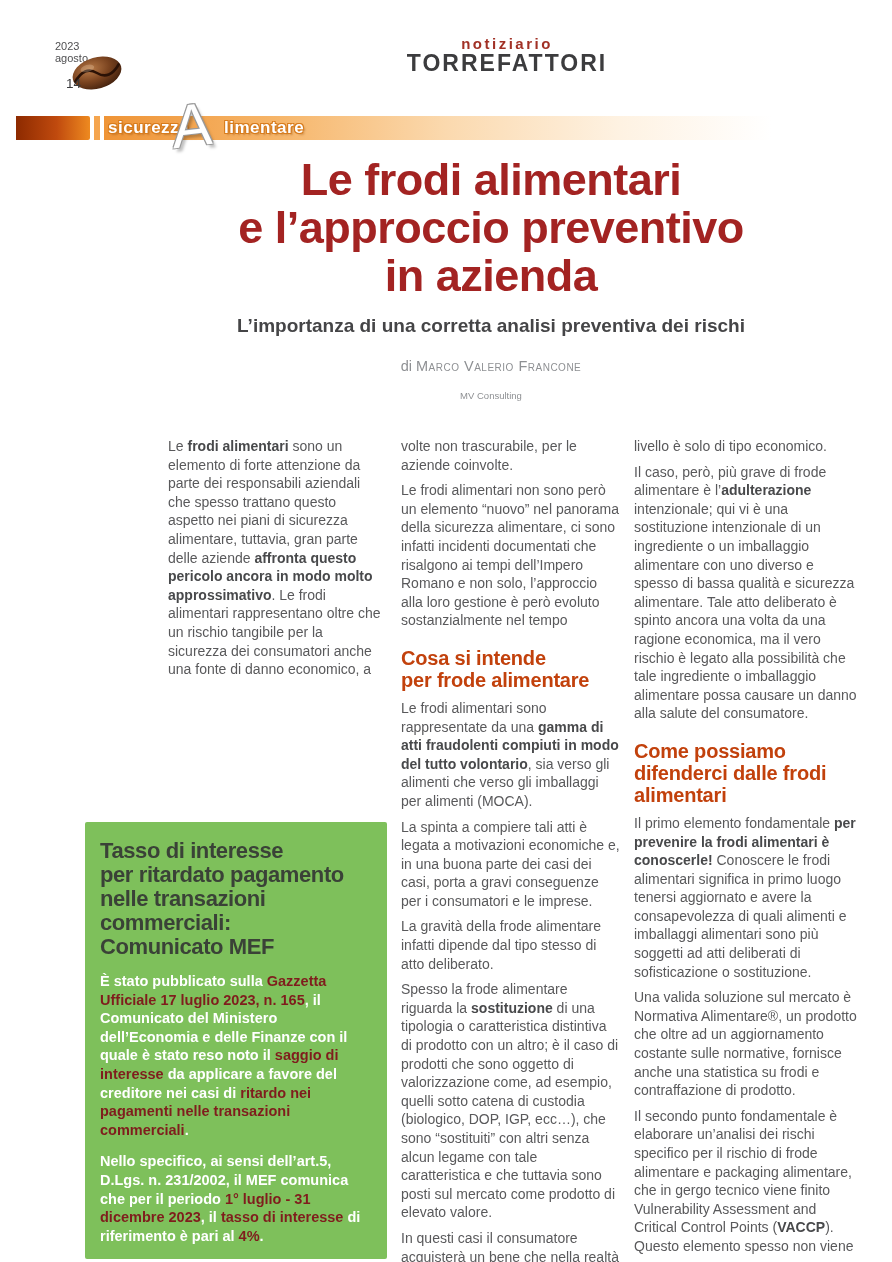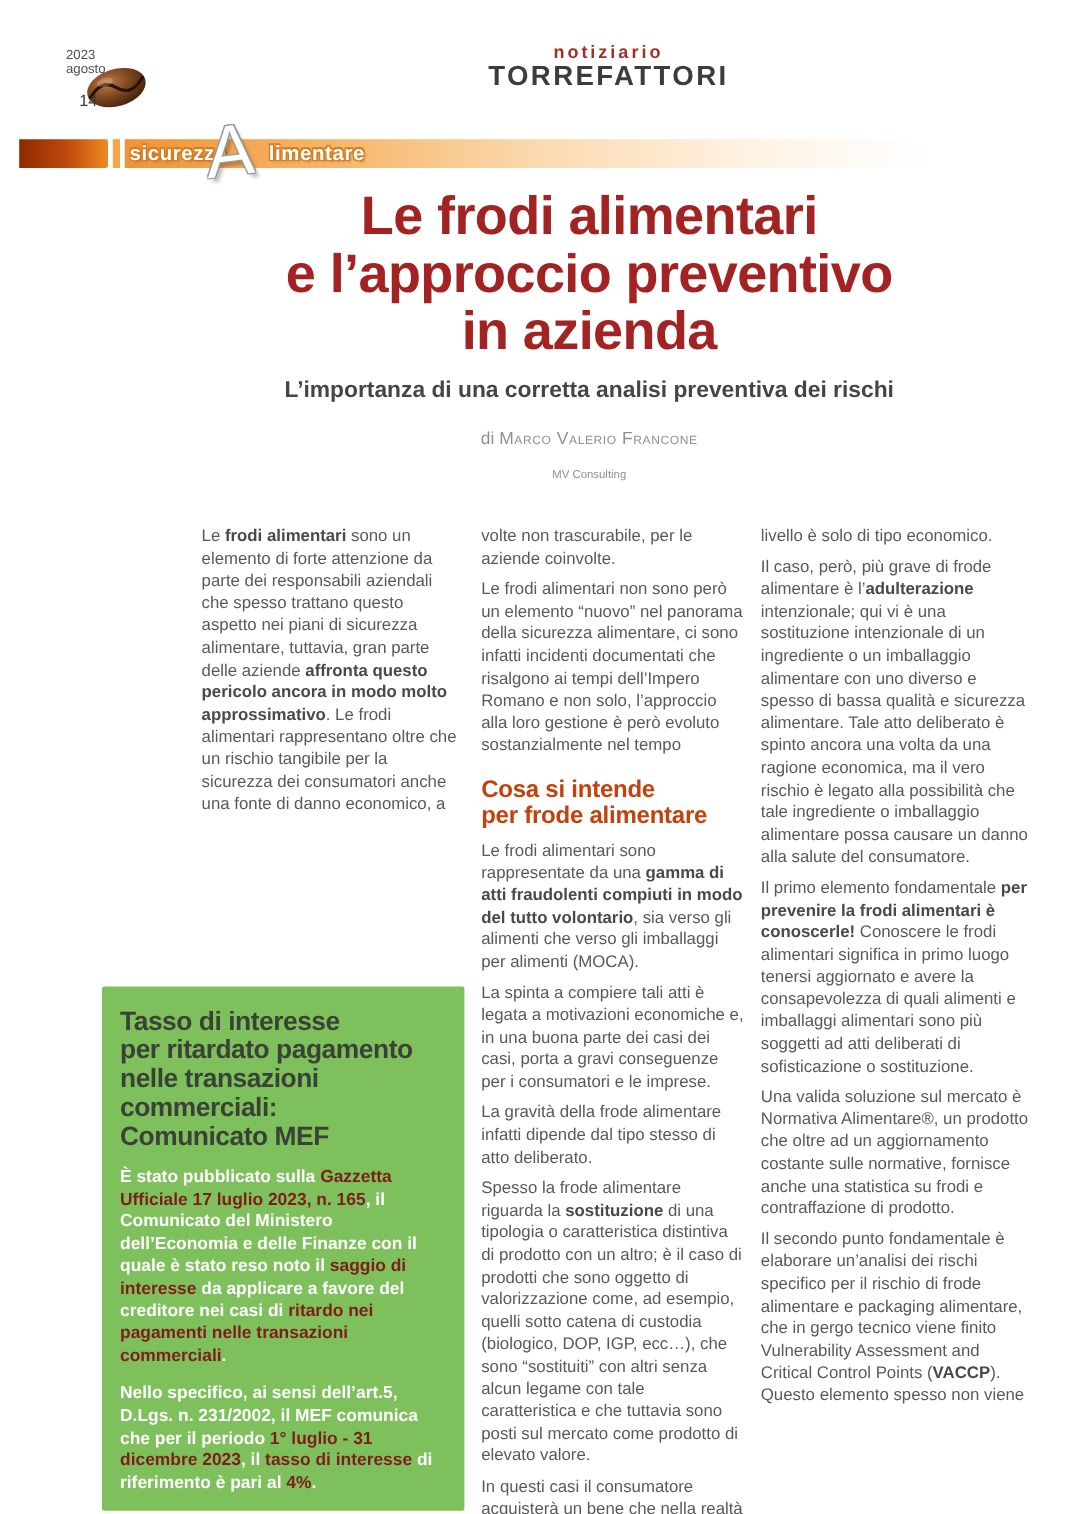--- a/index.html
+++ b/index.html
@@ -135,20 +135,25 @@
       <p><span>Le frodi alimentari sono rappresentate da una </span><span class="seg-b">gamma di atti fraudolenti compiuti in modo del tutto volontario</span><span>, sia verso gli alimenti che verso gli imballaggi per alimenti (MOCA).</span></p>
       <p><span>La spinta a compiere tali atti è legata a motivazioni economiche e, in una buona parte dei casi dei casi, porta a gravi conseguenze per i consumatori e le imprese.</span></p>
       <p><span>La gravità della frode alimentare infatti dipende dal tipo stesso di atto deliberato.</span></p>
       <p><span>Spesso la frode alimentare riguarda la </span><span class="seg-b">sostituzione</span><span> di una tipologia o caratteristica distintiva di prodotto con un altro; è il caso di prodotti che sono oggetto di valorizzazione come, ad esempio, quelli sotto catena di custodia (biologico, DOP, IGP, ecc…), che sono “sostituiti” con altri senza alcun legame con tale caratteristica e che tuttavia sono posti sul mercato come prodotto di elevato valore.</span></p>
       <p><span>In questi casi il consumatore acquisterà un bene che nella realtà non ha nessuna caratteristica valorizzante, il danno a questo</span></p>
     </div>
 
     <div class="col col-3">
       <p><span>livello è solo di tipo economico.</span></p>
       <p><span>Il caso, però, più grave di frode alimentare è l’</span><span class="seg-b">adulterazione</span><span> intenzionale; qui vi è una sostituzione intenzionale di un ingrediente o un imballaggio alimentare con uno diverso e spesso di bassa qualità e sicurezza alimentare. Tale atto deliberato è spinto ancora una volta da una ragione economica, ma il vero rischio è legato alla possibilità che tale ingrediente o imballaggio alimentare possa causare un danno alla salute del consumatore.</span></p>
+      <h2>
+        <div>Come possiamo</div>
+        <div>difenderci dalle frodi</div>
+        <div>alimentari</div>
+      </h2>
       <p><span>Il primo elemento fondamentale </span><span class="seg-b">per prevenire la frodi alimentari è conoscerle!</span><span> Conoscere le frodi alimentari significa in primo luogo tenersi aggiornato e avere la consapevolezza di quali alimenti e imballaggi alimentari sono più soggetti ad atti deliberati di sofisticazione o sostituzione.</span></p>
       <p><span>Una valida soluzione sul mercato è Normativa Alimentare®, un prodotto che oltre ad un aggiornamento costante sulle normative, fornisce anche una statistica su frodi e contraffazione di prodotto.</span></p>
       <p><span>Il secondo punto fondamentale è elaborare un’analisi dei rischi specifico per il rischio di frode alimentare e packaging alimentare, che in gergo tecnico viene finito Vulnerability Assessment and Critical Control Points (</span><span class="seg-b">VACCP</span><span>). Questo elemento spesso non viene</span></p>
     </div>
 
   </div>
 
   <aside class="green-box">
     <div class="green-box-title">
       <div>Tasso di interesse</div>

